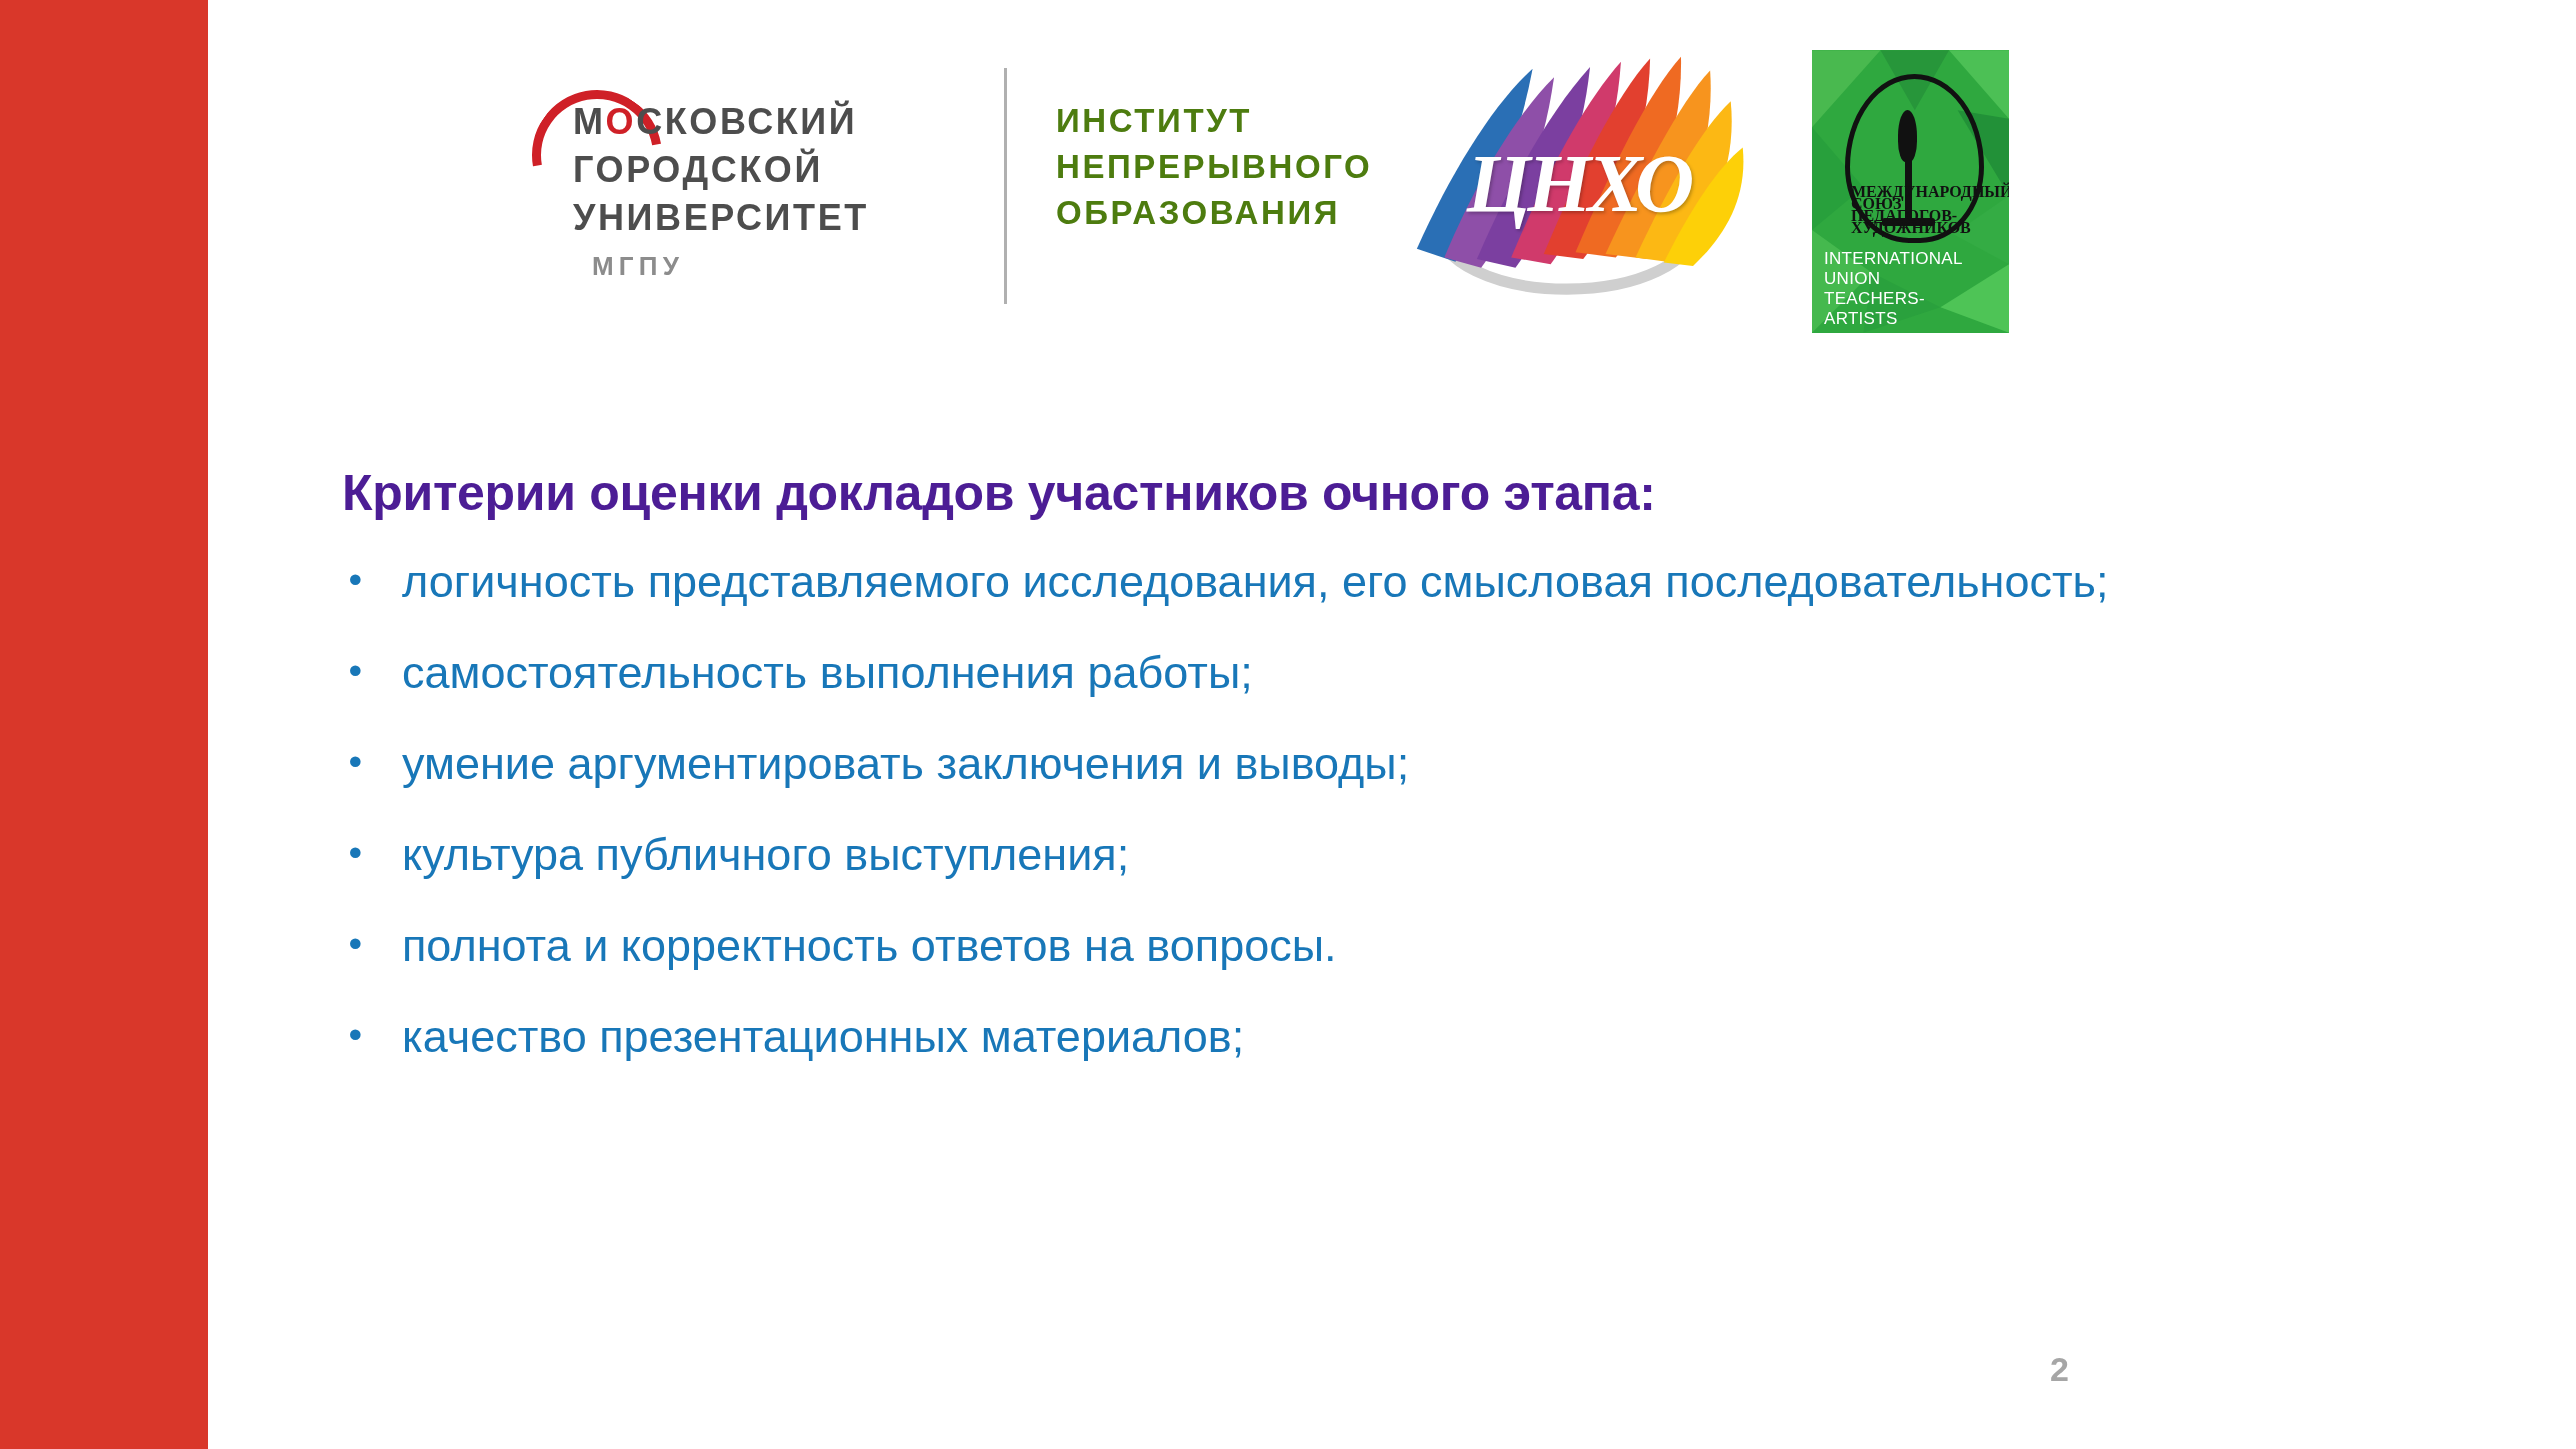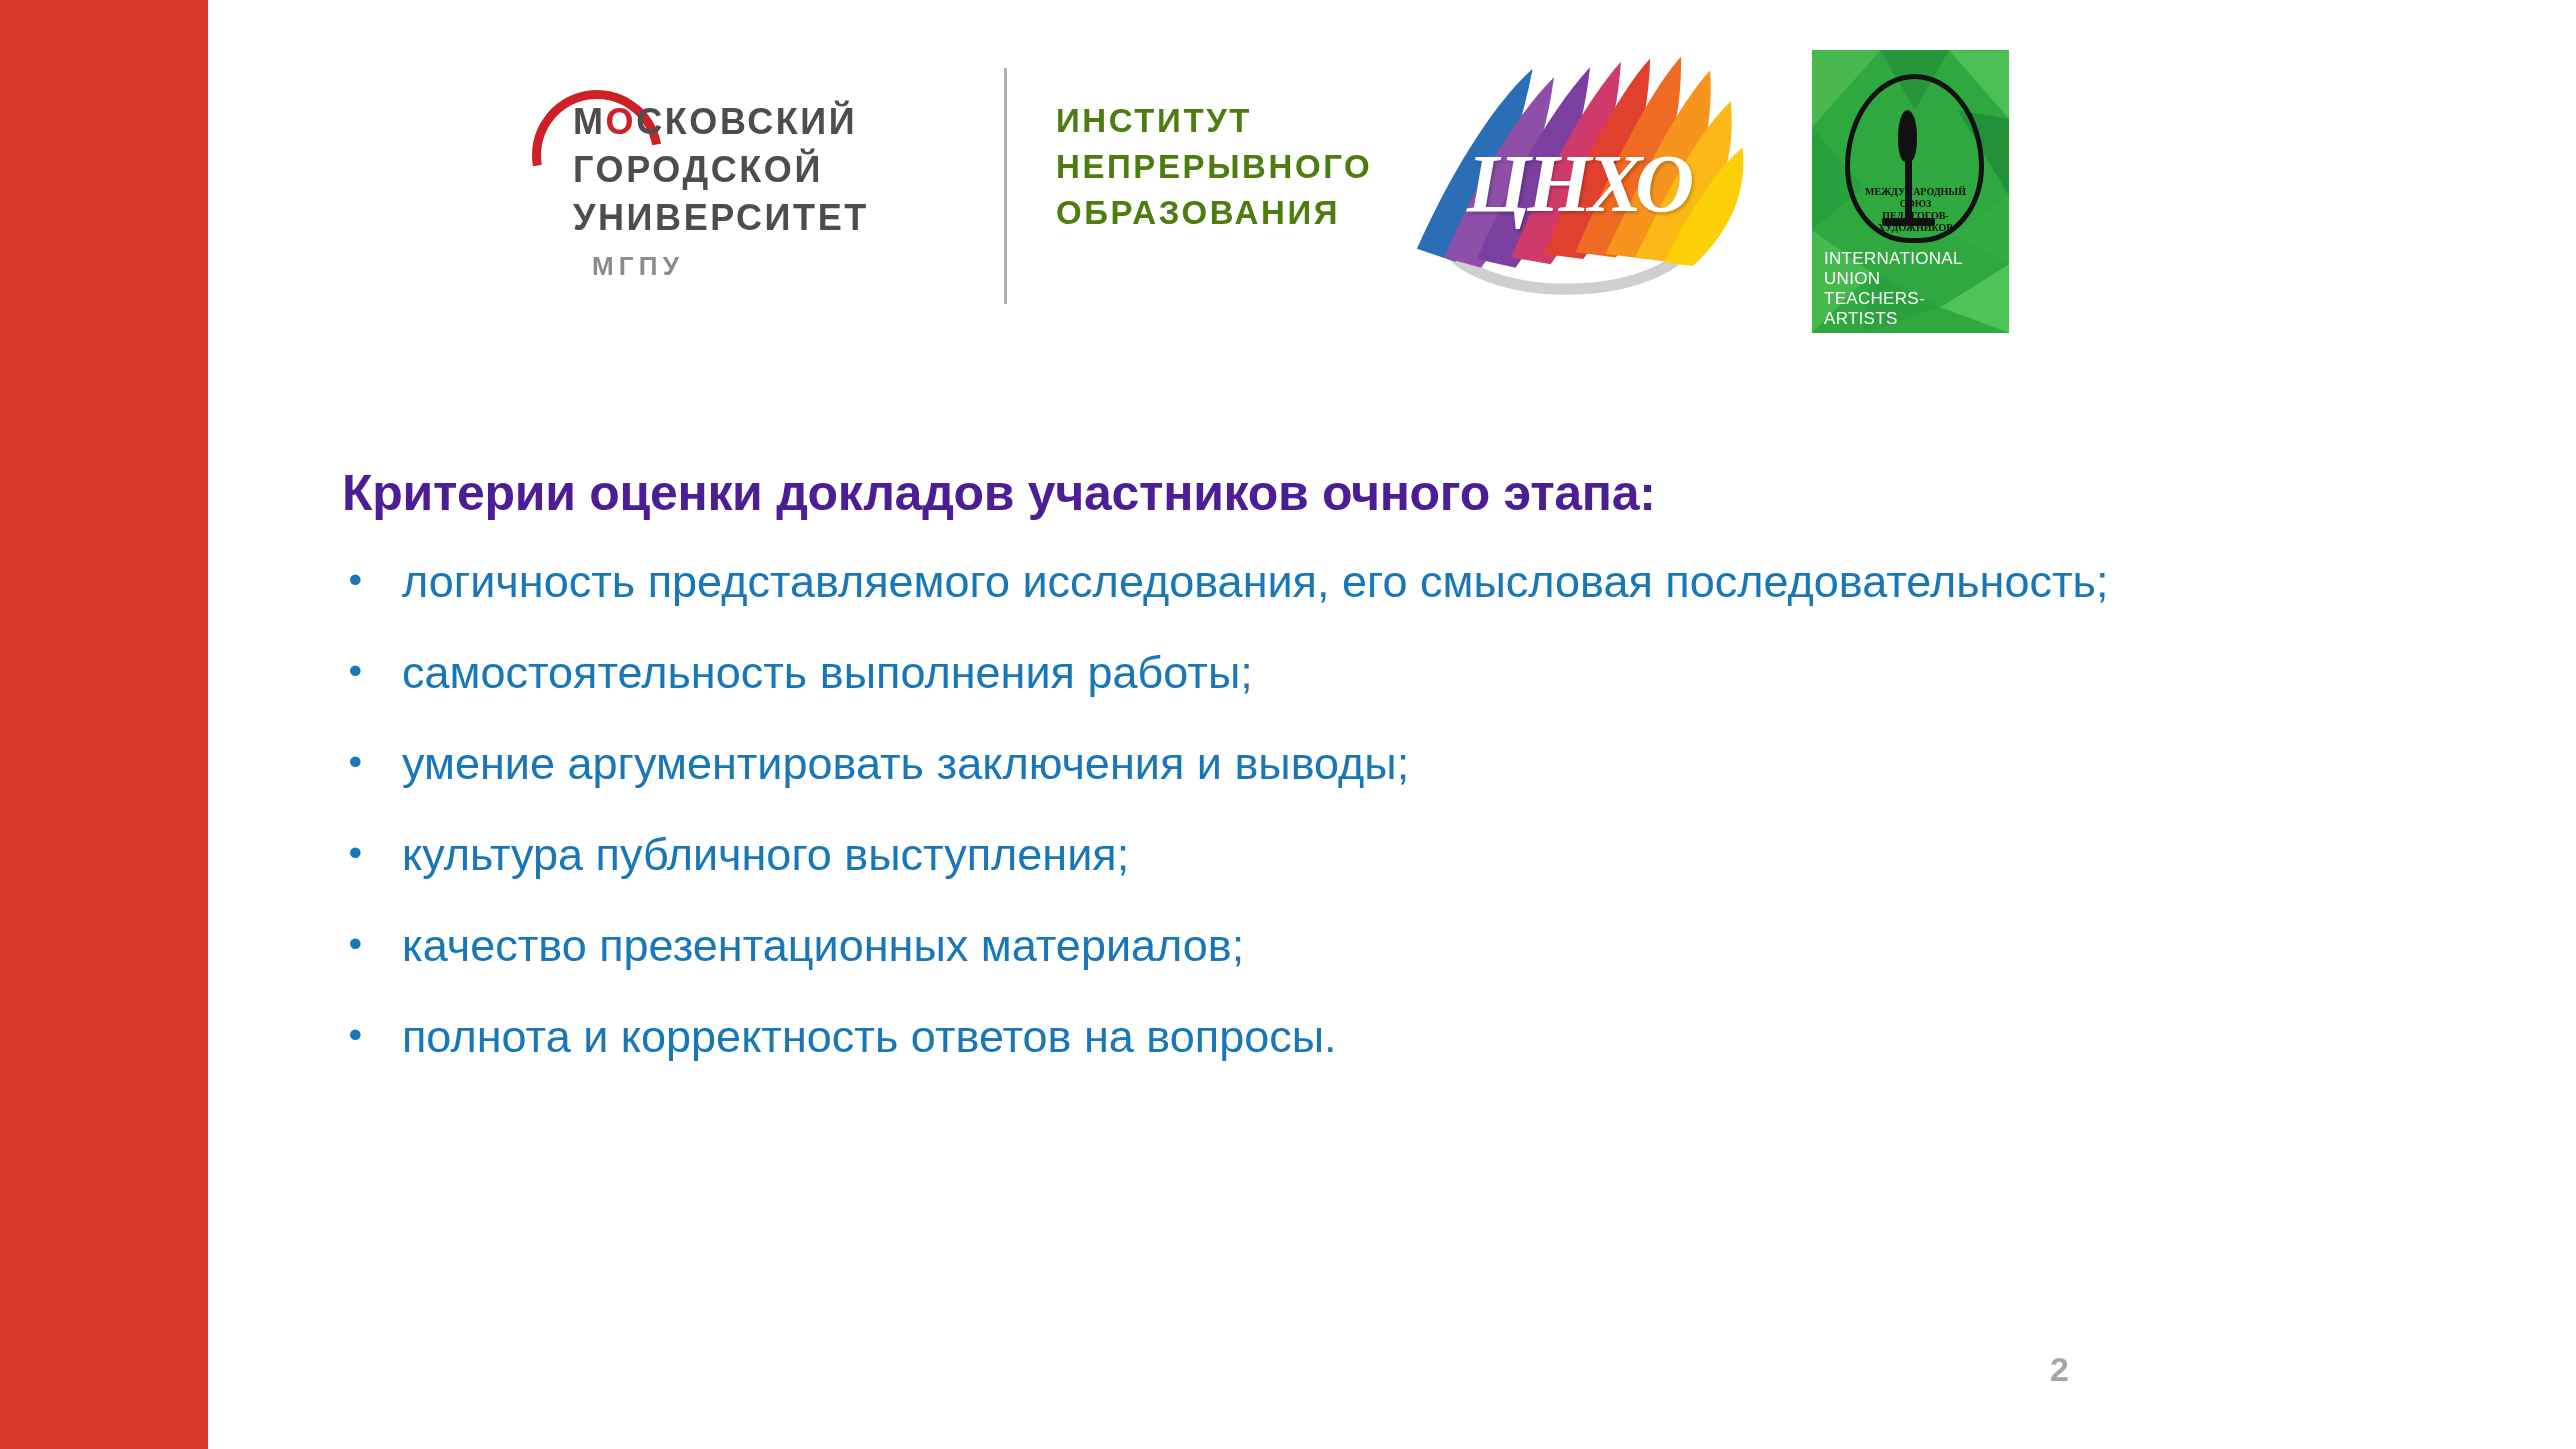--- a/index.html
+++ b/index.html
@@ -170,24 +170,24 @@
     width: 53px;
     height: 8.6px;
     background: #111;
     border-radius: 2.6px;
   }
   .union-ru {
     position: absolute;
     left: 39px;
     top: 136px;
     width: 129px;
-    text-align: center;
+    text-align: left;
     font-family: "Liberation Serif", serif;
     font-weight: bold;
-    font-size: 10px;
+    font-size: 16px;
     line-height: 12px;
     color: #111;
   }
   .union-en {
     position: absolute;
     left: 12px;
     top: 199px;
     font-family: "Liberation Sans", sans-serif;
     font-size: 17px;
     line-height: 20px;
@@ -325,21 +325,21 @@
 
   </div>
 
   <div class="content">
     <h1 class="title">Критерии оценки докладов участников очного этапа:</h1>
     <ul class="bullets">
       <li class="justified">логичность представляемого исследования, его смысловая последовательность;</li>
       <li>самостоятельность выполнения работы;</li>
       <li>умение аргументировать заключения и выводы;</li>
       <li>культура публичного выступления;</li>
+      <li>полнота и корректность ответов на вопросы.</li>
       <li>качество презентационных материалов;</li>
-      <li>полнота и корректность ответов на вопросы.</li>
     </ul>
   </div>
 
   <div class="page-number">2</div>
 
 </div>
 
 
 </body></html>

